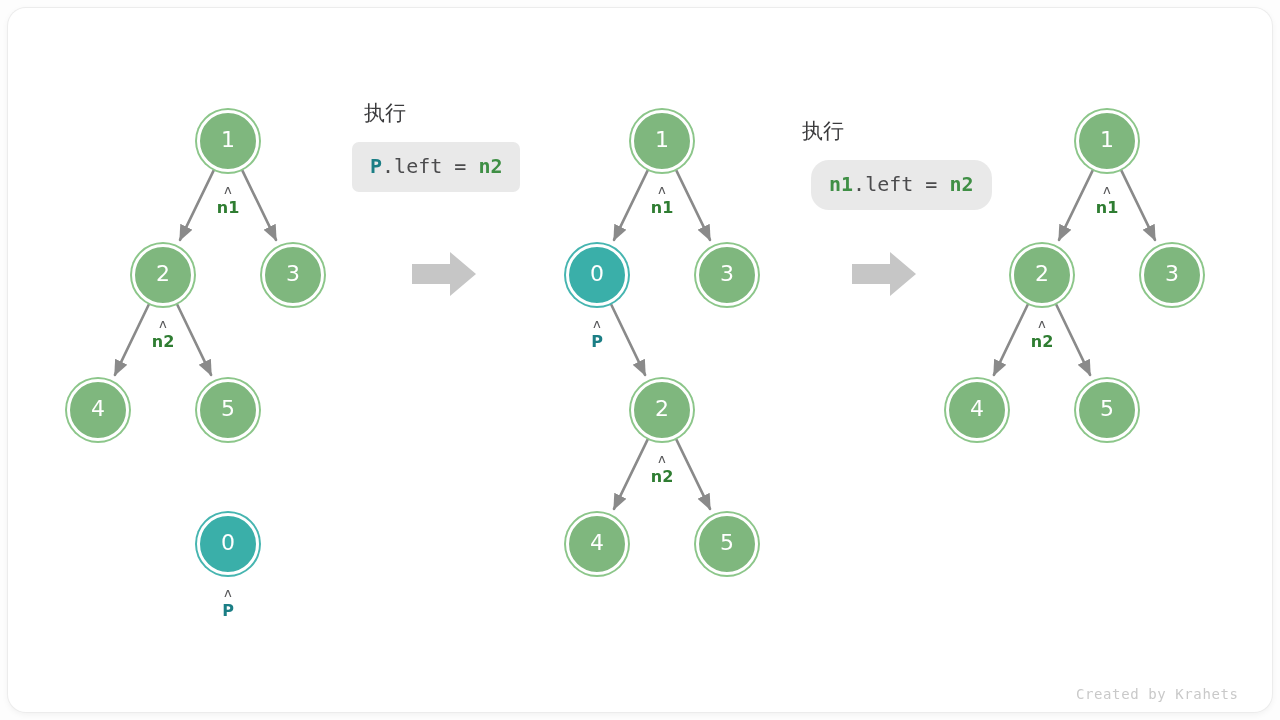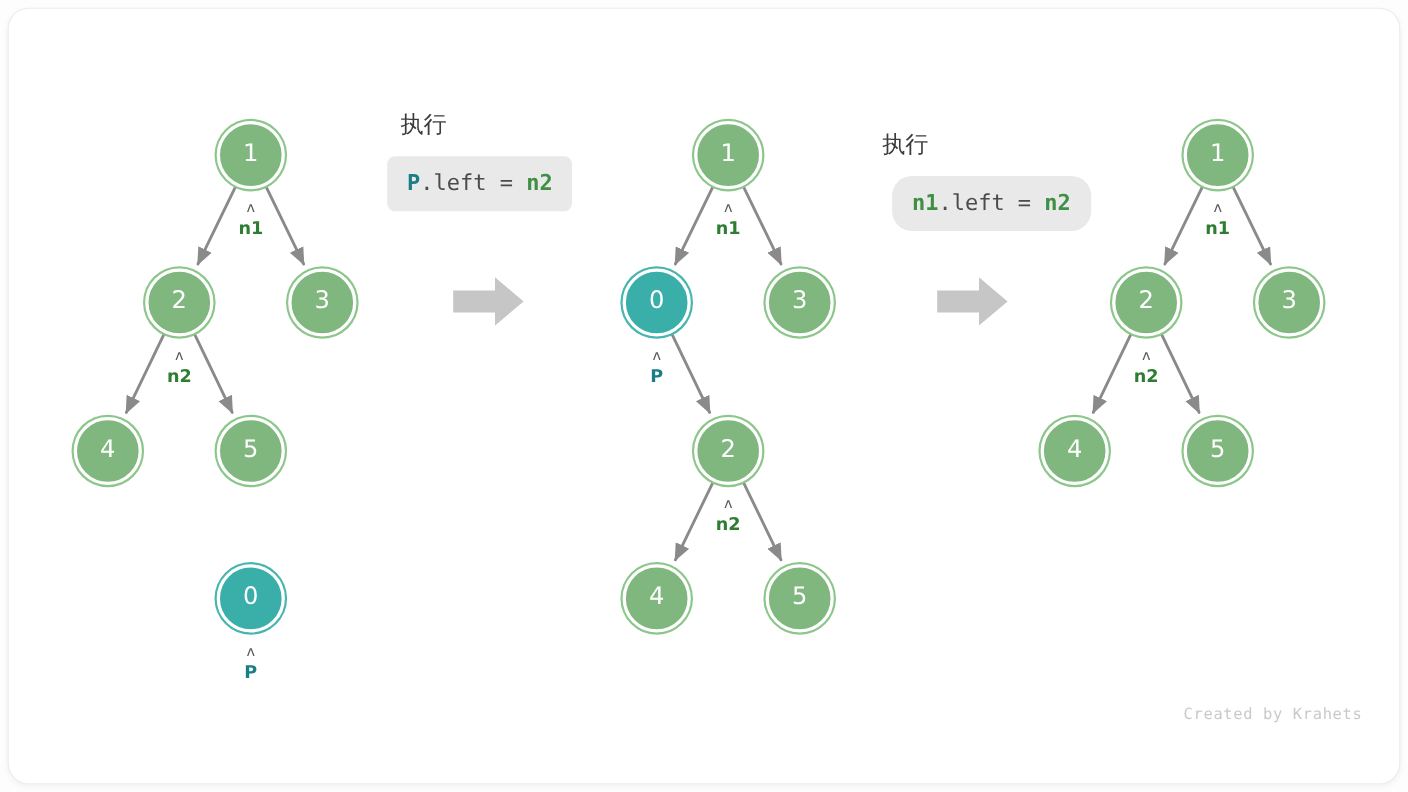--- a/index.html
+++ b/index.html
@@ -238,14 +238,14 @@
         <span class="name">n1</span>
       </div>
       <div class="ptr green" style="left: 1012px; top: 318px;">
         <span class="caret">ʌ</span>
         <span class="name">n2</span>
       </div>
       <div class="caption" style="left: 802px; top: 118px;">执行</div>
       <div class="codebox" style="left: 811px; top: 160px; border-radius: 18px;"><div><span class="v">n1</span><span class="op">.left = </span><span class="v">n2</span></div></div>
     </div>
 
-  <div id="watermark" style="left: 1076px; top: 642px;">Created by Krahets</div>
+  <div id="watermark" style="left: 1076px; top: 686px;">Created by Krahets</div>
 </div>
 
 </body></html>

